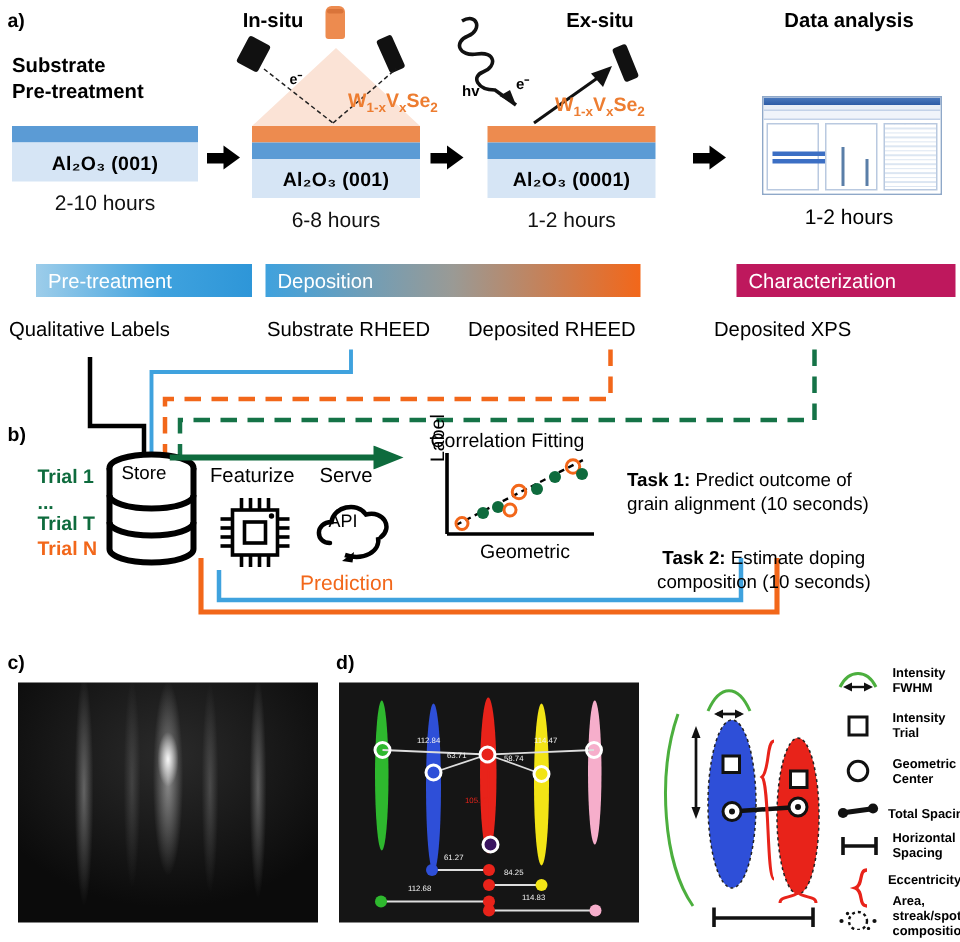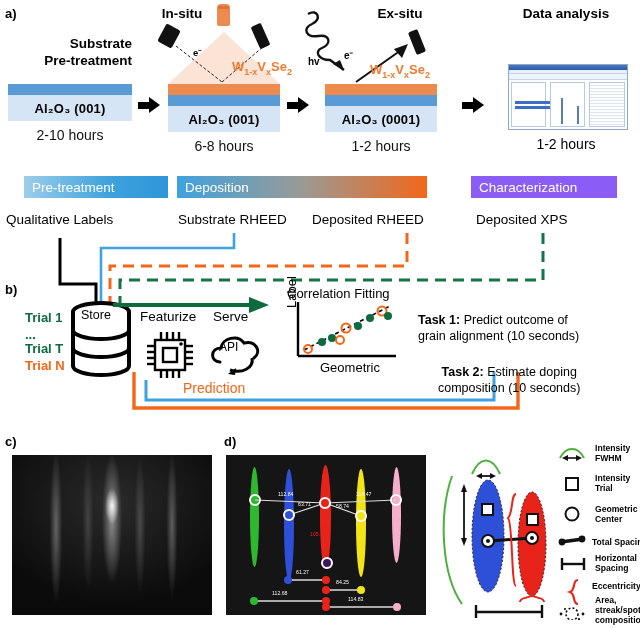--- a/index.html
+++ b/index.html
@@ -26,21 +26,21 @@
   }
   .stack .sub {
     background: #D6E5F5; height: 26px; width: 100%;
     display: flex; align-items: center; justify-content: center;
     font-weight: bold; font-size: 13px; letter-spacing: .2px;
   }
   .stack .dur {
     text-align: center; font-size: 14px; margin-top: 6px; color: #111;
   }
   .sec-title {
-    font-weight: bold; font-size: 13.5px; text-align: right; line-height: 1.25;
+    font-weight: bold; font-size: 13.5px; text-align: left; line-height: 1.25;
   }
   .fat-arrow {
     position: absolute; width: 22px; height: 16px;
   }
   .fat-arrow::before {
     content: ""; position: absolute; left: 0; top: 5px;
     width: 12px; height: 7px; background: #000;
   }
   .fat-arrow::after {
     content: ""; position: absolute; left: 11px; top: 0;
@@ -96,21 +96,21 @@
   }
 
   
   .cbar {
     position: absolute; height: 22px; color: #fff;
     font-size: 13.5px; display: flex; align-items: center;
     padding-left: 8px;
   }
   .cbar.pre  { background: linear-gradient(90deg,#9DCDEA 0%, #3FA2DE 58%, #2E96D8 100%); }
   .cbar.dep  { background: linear-gradient(90deg,#3FA2DE 0%, #9A9A95 50%, #F2671A 100%); }
-  .cbar.char { background: #8b5cf6; }
+  .cbar.char { background: #be185d; margin-left: 20px; }
 
   .qlabel { position: absolute; font-size: 13.5px; white-space: nowrap; }
 
   
   .trial { position: absolute; font-size: 13px; font-weight: bold; white-space: nowrap; }
   .storetxt {
     position: absolute; font-size: 12.5px; z-index: 4; white-space: nowrap;
   }
   .lbl { position: absolute; font-size: 13.5px; white-space: nowrap; }
   .task {
@@ -314,21 +314,21 @@
   <circle cx="40" cy="38" r="4" fill="#0E6B3D"></circle>
   <circle cx="48" cy="40" r="4" fill="none" stroke="#F2671A" stroke-width="2"></circle>
   <circle cx="54" cy="28" r="4.5" fill="none" stroke="#F2671A" stroke-width="2"></circle>
   <circle cx="66" cy="26" r="4" fill="#0E6B3D"></circle>
   <circle cx="78" cy="18" r="4" fill="#0E6B3D"></circle>
   <circle cx="90" cy="11" r="4.5" fill="none" stroke="#F2671A" stroke-width="2"></circle>
   <circle cx="96" cy="16" r="4" fill="#0E6B3D"></circle>
 </svg>
 <div class="abs" style="left:320px; top:360px; font-size:13px;">Geometric</div>
 
-<div class="abs" style="left:183px; top:380px; font-size:14px; color:#F2671A;">Prediction</div>
+<div class="abs" style="left:200px; top:380px; font-size:14px; color:#F2671A;">Prediction</div>
 <svg class="abs" style="left:56px; top:372px;" width="500" height="48">
   <polyline points="78,0 78,36 462,36 462,-40" fill="none" stroke="#F2671A" stroke-width="3.4"></polyline>
   <polyline points="90,8 90,28 438,28 438,-66" fill="none" stroke="#3FA2DE" stroke-width="3"></polyline>
 </svg>
 
 <div class="task" style="left:418px; top:312px;">
   <div><b>Task 1:</b><span> Predict outcome of</span></div>
   <div>grain alignment (10 seconds)</div>
 </div>
 <div class="task" style="left:438px; top:364px;text-align:center;">

